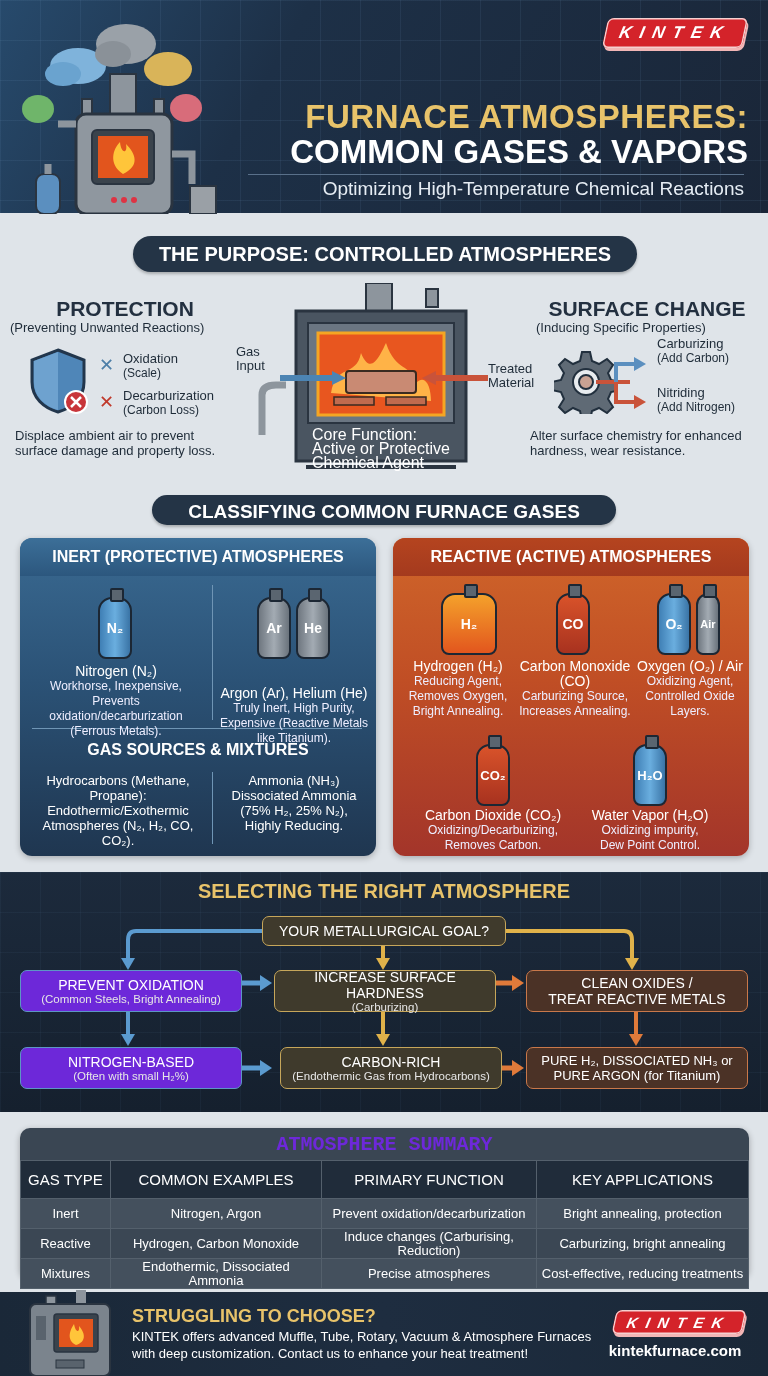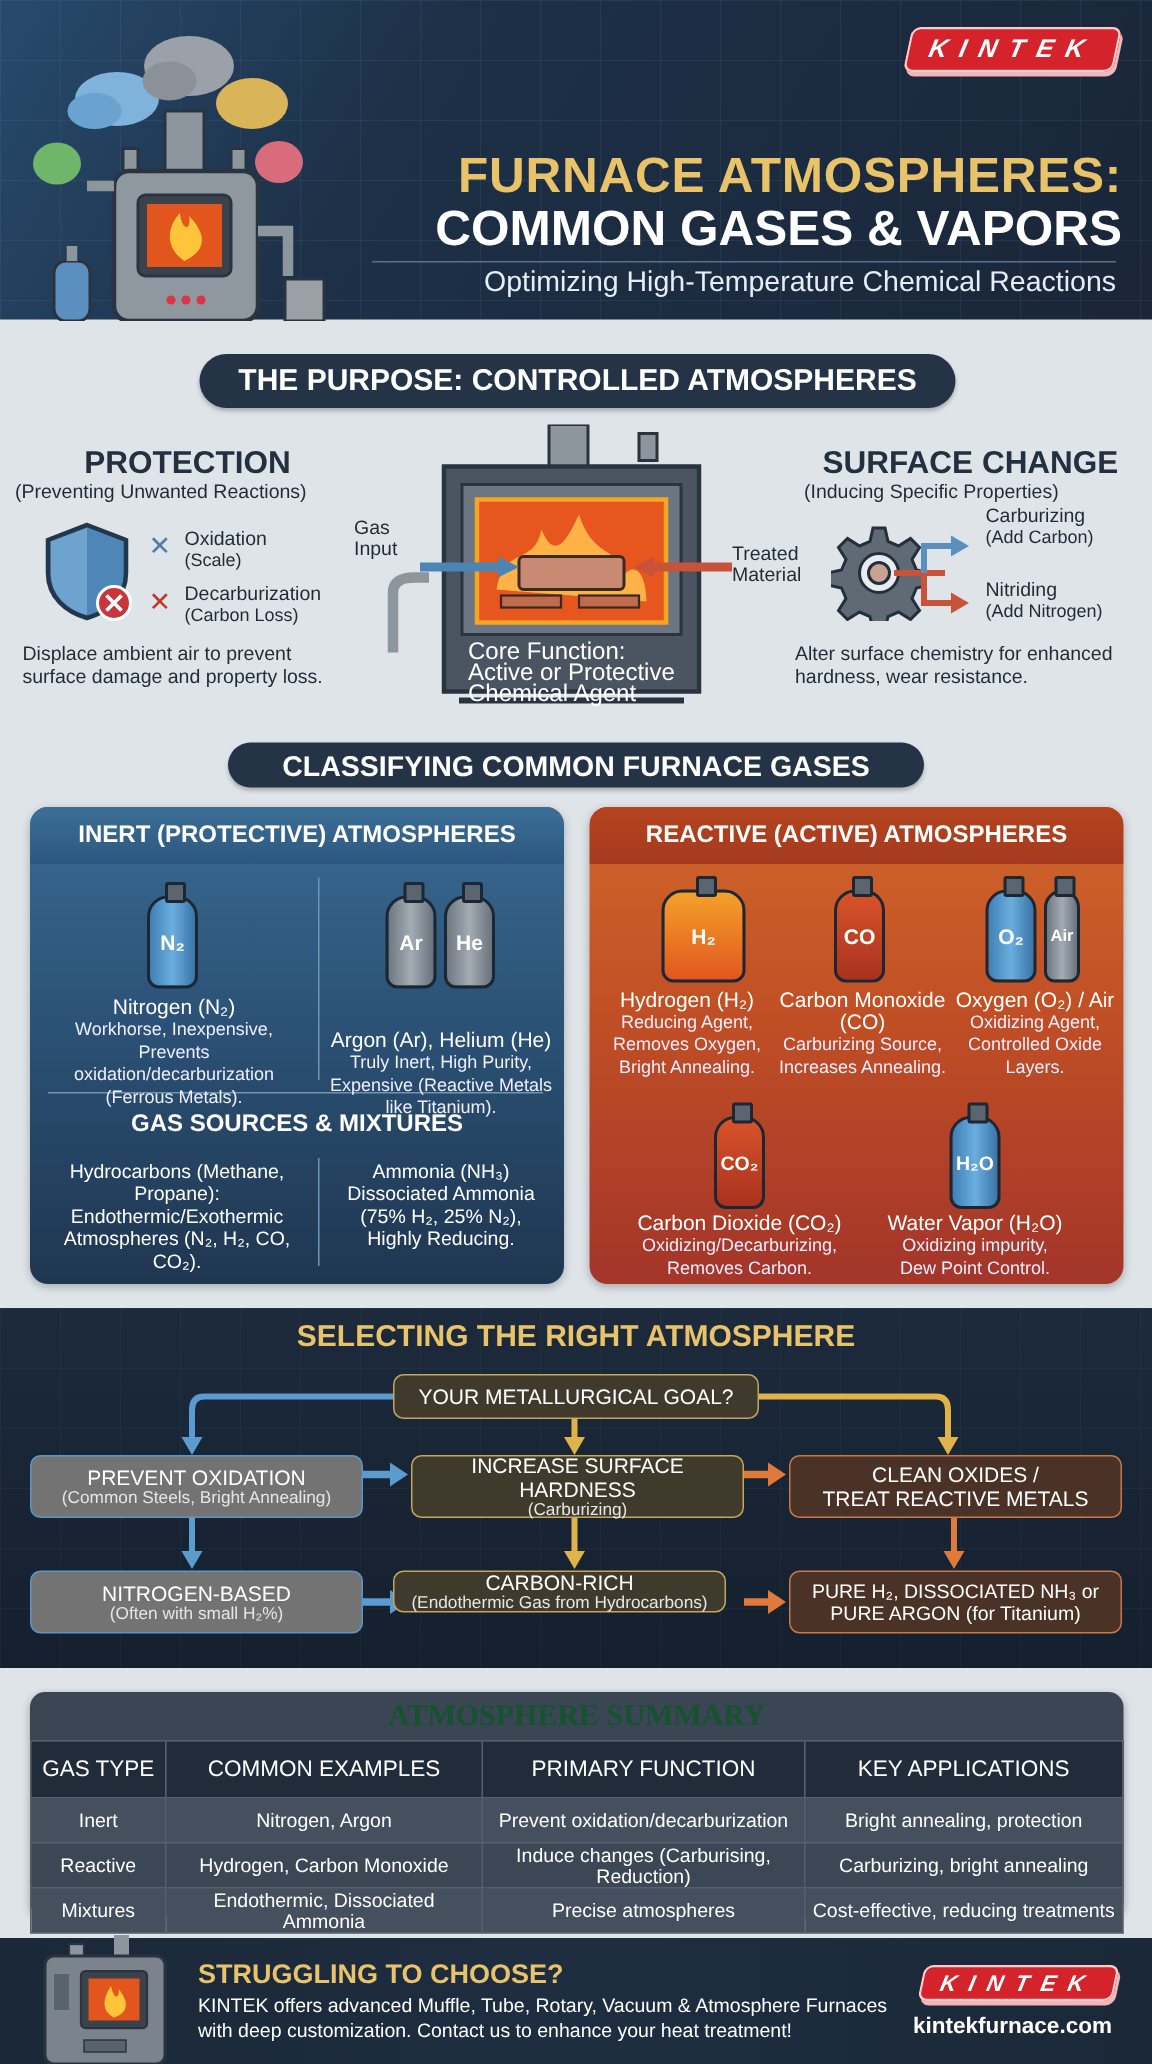--- a/index.html
+++ b/index.html
@@ -20,21 +20,21 @@
 .panel-h{height:38px;display:flex;align-items:center;justify-content:center;color:#fff;font-weight:bold;font-size:16px;font-family:"Liberation Sans",sans-serif}
 .gasname{color:#fff;font-family:"Liberation Sans",sans-serif;text-align:center;position:absolute;font-size:13px;line-height:15px}
 .gasname b{font-weight:normal;font-size:14px;display:block}
 .gasname span{display:block;font-size:12px;color:#eef}
 .cyl{position:absolute;border-radius:14px 14px 8px 8px;border:2px solid #1c2734;display:flex;align-items:center;justify-content:center;color:#fff;font-weight:bold;font-family:"Liberation Sans",sans-serif}
 .cyl::before{content:"";position:absolute;top:-11px;left:50%;width:10px;height:10px;margin-left:-5px;background:#5a6570;border:2px solid #1c2734;border-radius:2px}
 .sel{position:absolute;left:0;top:872px;width:768px;height:240px;background:linear-gradient(180deg,#1c2a3c,#15202e)}
 .fbox{position:absolute;border-radius:7px;text-align:center;font-family:"Liberation Sans",sans-serif;color:#fff;display:flex;flex-direction:column;justify-content:center}
 .fbox b{font-weight:normal;font-size:14px}
 .fbox span{font-size:11.5px;color:#e6e6e6}
-.fb-blue{background:#737373;border:1.5px solid #5d95c4}
+.fb-blue{background:#6d28d9;border:1.5px solid #5d95c4}
 .fb-gold{background:#3f3a2c;border:1.5px solid #c6a65a}
 .fb-org{background:#4b3226;border:1.5px solid #c9784a}
 .arrow{position:absolute}
 table.sum{position:absolute;left:20px;top:1160px;width:729px;border-collapse:collapse;font-family:"Liberation Sans",sans-serif;color:#fff;font-size:13px}
 table.sum th{background:#202c3a;font-weight:normal;font-size:15px;height:38px;border:1px solid #54606c}
 table.sum td{border:1px solid #54606c;text-align:center;height:30px;padding:0 4px;line-height:14px}
 .foot{position:absolute;left:0;top:1292px;width:768px;height:84px;background:linear-gradient(90deg,#1a2838,#1e2d40,#1a2838)}
 </style>
 </head>
 <body>
@@ -293,31 +293,31 @@
 </div>
 <div class="fbox fb-org" style="left:526px;top:970px;width:222px;height:42px">
   <b>CLEAN OXIDES /</b>
   <b>TREAT REACTIVE METALS</b>
 </div>
 
 <div class="fbox fb-blue" style="left:20px;top:1047px;width:222px;height:42px">
   <b>NITROGEN-BASED</b>
   <span>(Often with small H₂%)</span>
 </div>
-<div class="fbox fb-gold" style="left:262px;top:1047px;width:222px;height:28px">
+<div class="fbox fb-gold" style="left:280px;top:1047px;width:222px;height:42px">
   <b>CARBON-RICH</b>
   <span>(Endothermic Gas from Hydrocarbons)</span>
 </div>
 <div class="fbox fb-org" style="left:526px;top:1047px;width:222px;height:42px">
   <b style="font-size:13px">PURE H₂, DISSOCIATED NH₃ or</b>
   <b style="font-size:13px">PURE ARGON (for Titanium)</b>
 </div>
 
 <div style="position:absolute;left:20px;top:1128px;width:729px;height:150px;border-radius:10px;background:#3a4653;box-shadow:0 2px 6px rgba(0,0,0,.3)"></div>
-<div style="position:absolute;left:20px;top:1133px;width:729px;text-align:center;color:#14532d;font-weight:bold;font-size:20px;font-family:Liberation Serif, serif">ATMOSPHERE SUMMARY</div>
+<div style="position:absolute;left:20px;top:1133px;width:729px;text-align:center;color:#6d28d9;font-weight:bold;font-size:20px;font-family:Liberation Mono, monospace">ATMOSPHERE SUMMARY</div>
 <table class="sum">
   <thead>
     <tr>
       <th style="width:90px">GAS TYPE</th>
       <th style="width:211px">COMMON EXAMPLES</th>
       <th style="width:215px">PRIMARY FUNCTION</th>
       <th>KEY APPLICATIONS</th>
     </tr>
   </thead>
   <tbody>

